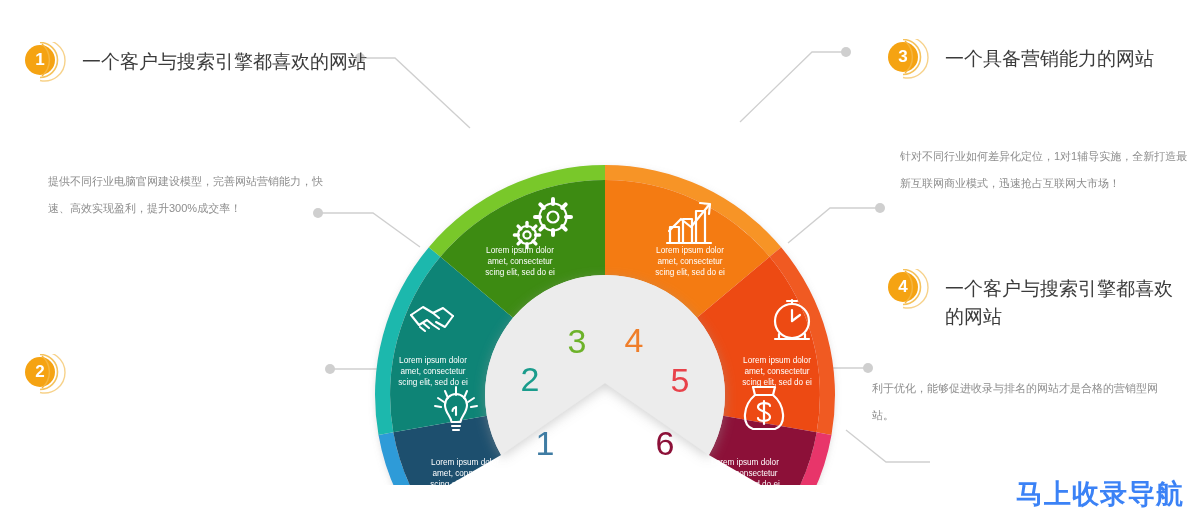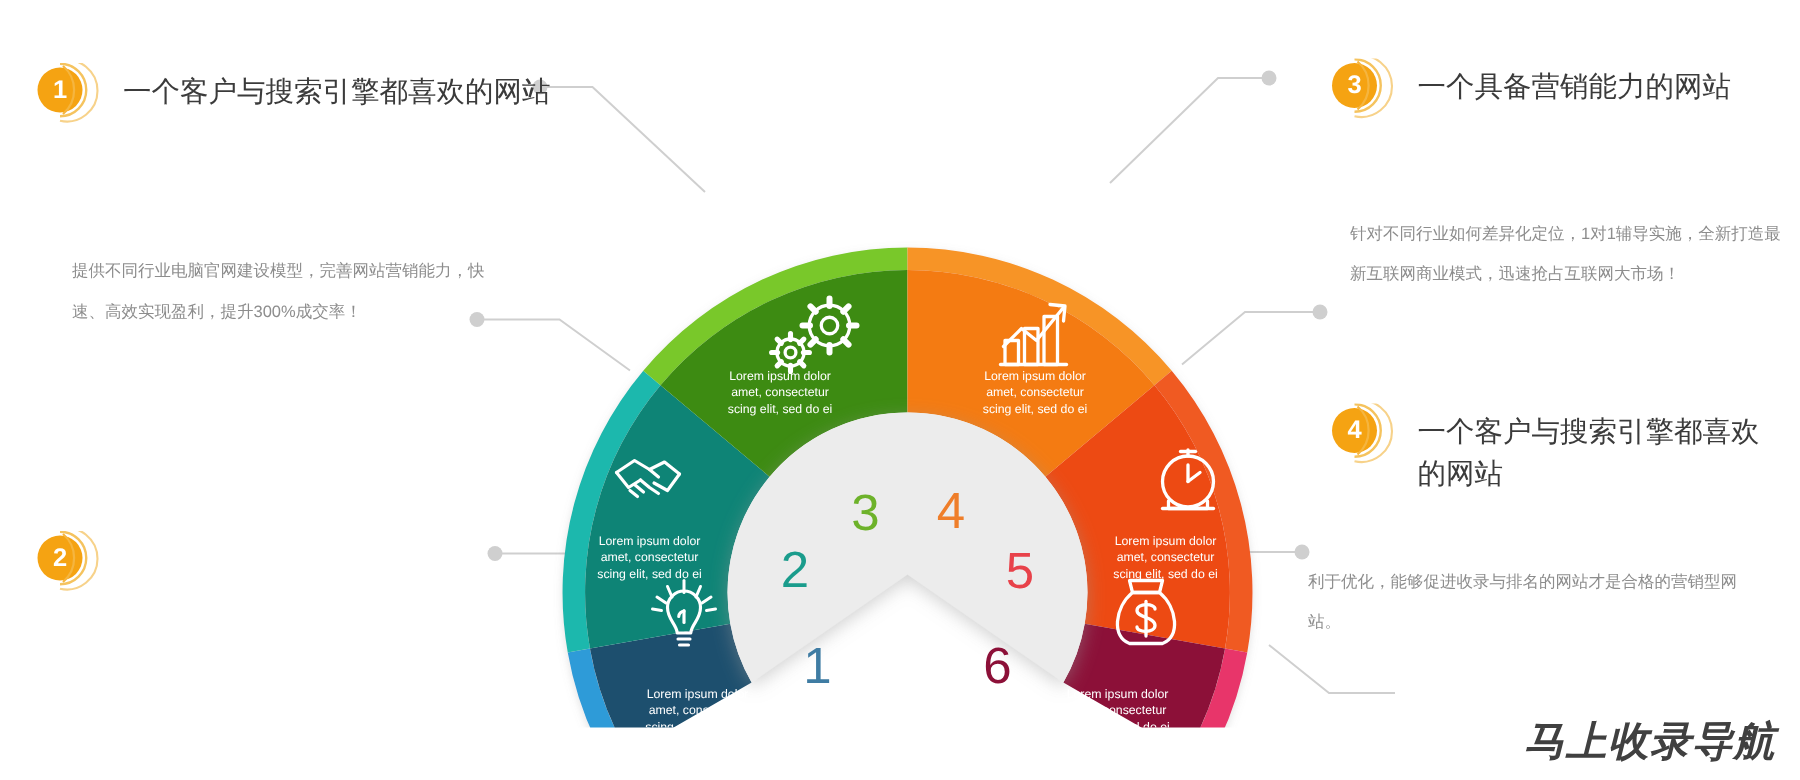--- a/index.html
+++ b/index.html
@@ -92,24 +92,23 @@
   #callout-4 { left: 885px; top: 275px; width: 290px; }
   #callout-4-body { position: absolute; left: 872px; top: 375px; width: 300px; }
 
   
   #watermark {
     position: absolute;
     right: 16px;
     bottom: 8px;
     font-size: 27px;
     font-weight: bold;
-    color: #404040;
+    color: #3b82f6;
     letter-spacing: 1px;
     font-family: "DejaVu Sans", sans-serif;
-    font-style: italic;
   }
 
   .seg-label {
     font-size: 8.2px;
     fill: #ffffff;
     font-family: "Liberation Sans", "DejaVu Sans", sans-serif;
   }
   .center-num {
     font-size: 34px;
     font-family: "Liberation Sans", "DejaVu Sans", sans-serif;

